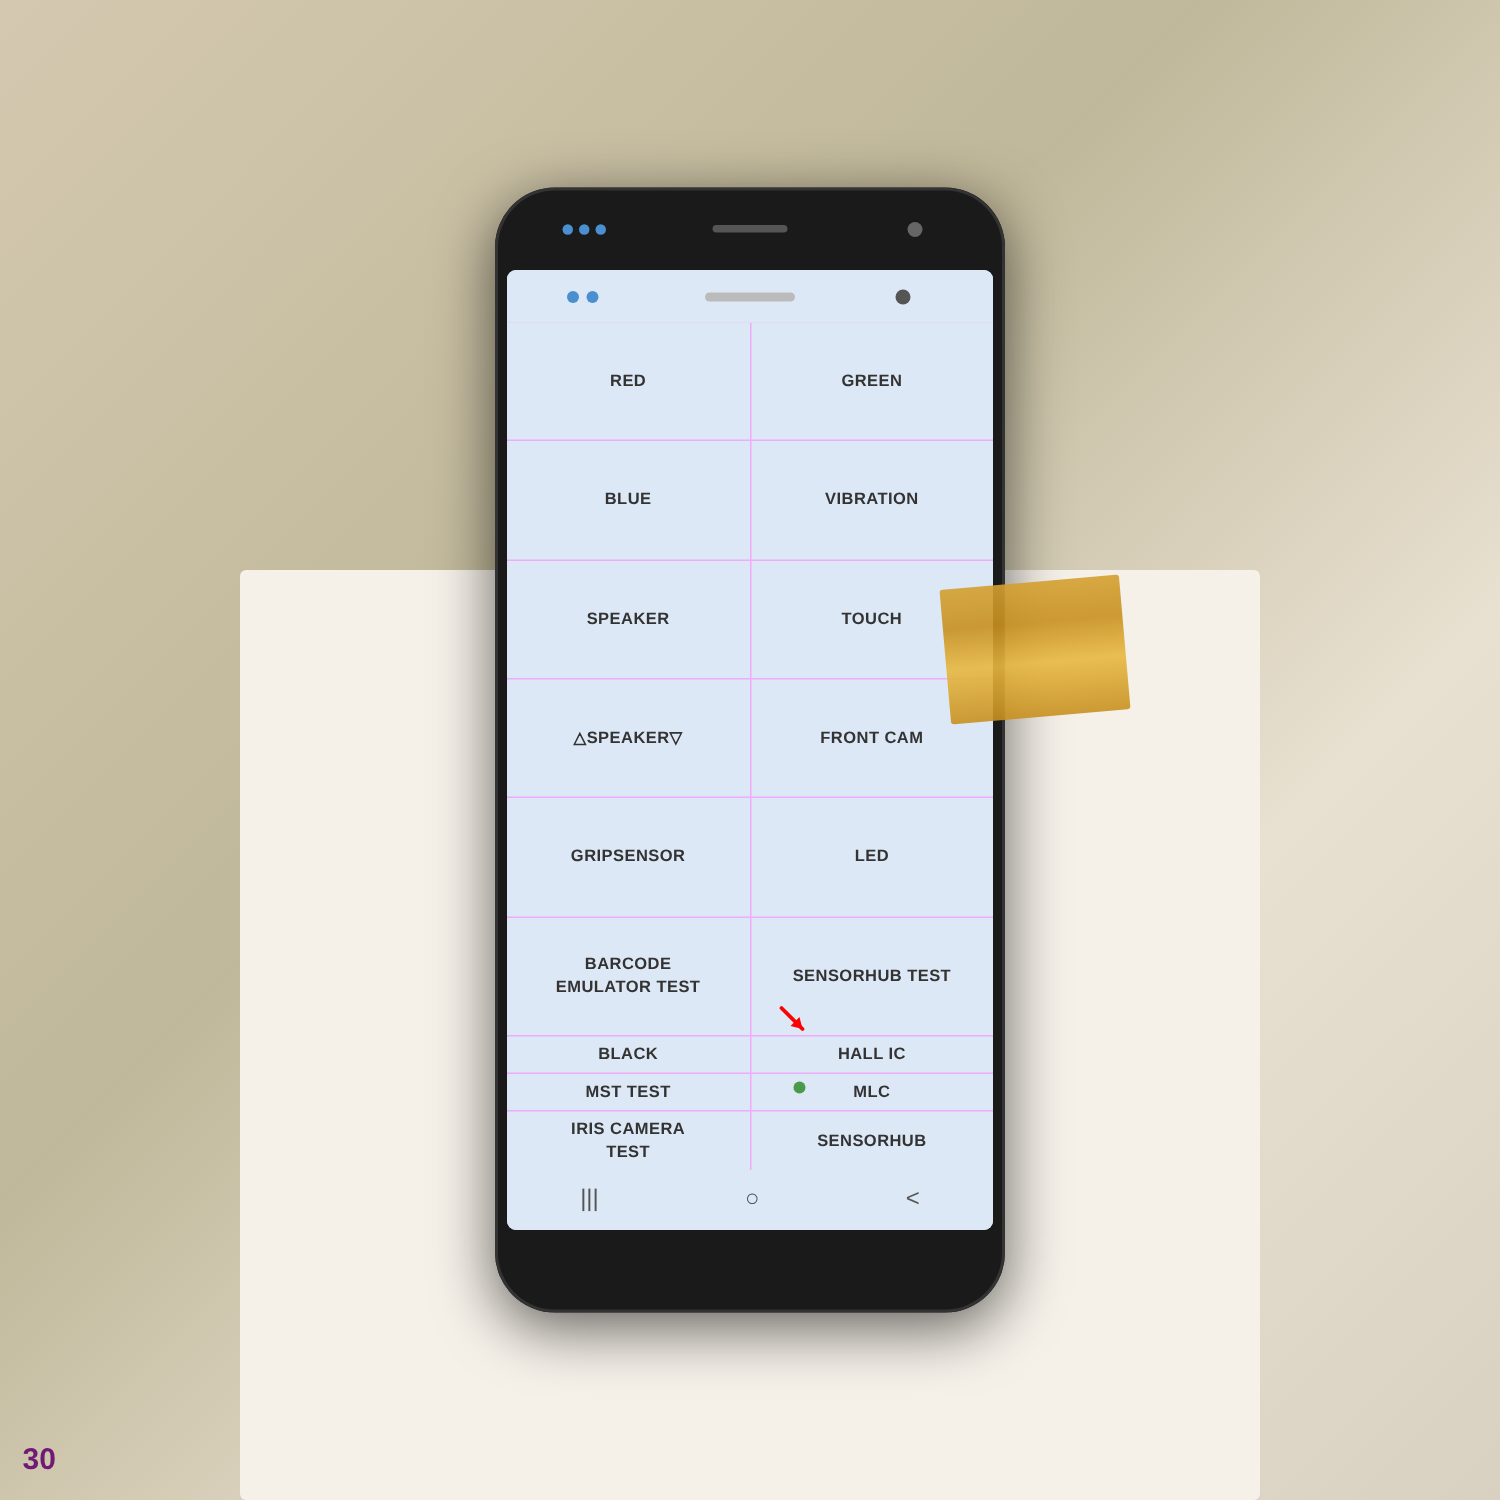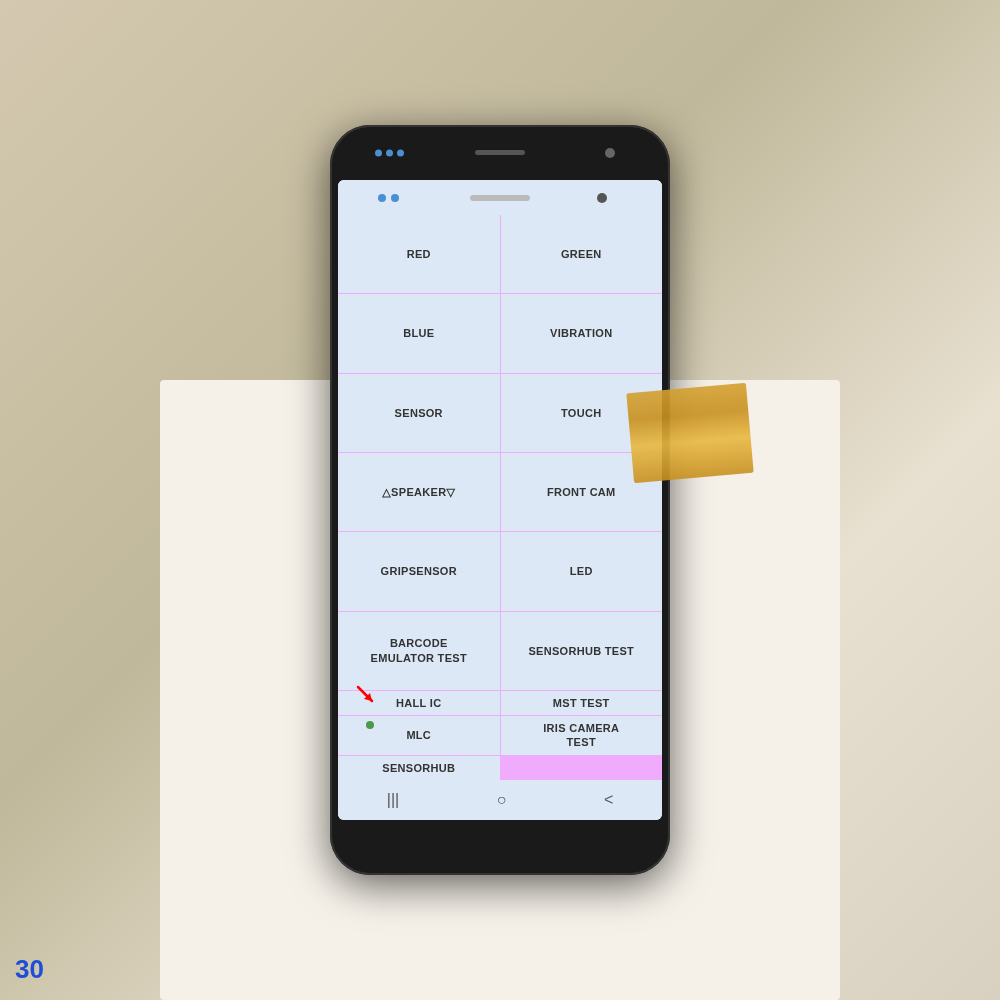--- a/index.html
+++ b/index.html
@@ -225,23 +225,23 @@
       transform: rotate(-5deg);
       opacity: 0.9;
       border-radius: 2px;
       z-index: 5;
     }
 
     .page-number {
       position: absolute;
       bottom: 15px;
       left: 15px;
-      font-size: 26px;
+      font-size: 20px;
       font-weight: bold;
-      color: #1d4ed8;
+      color: #701a75;
       z-index: 20;
     }
 
     .arrow-svg {
       position: absolute;
       left: 18px;
       bottom: 48px;
     }
   </style>
 </head>
@@ -274,31 +274,32 @@
       </div>
 
       <div class="grid-container">
 
         <div class="grid-cell">RED</div>
         <div class="grid-cell">GREEN</div>
         <div class="grid-cell">BLUE</div>
 
         <div class="grid-cell">VIBRATION</div>
 
-        <div class="grid-cell">SENSOR</div>
+        <div class="grid-cell">SPEAKER</div>
         <div class="grid-cell">TOUCH</div>
         <div class="grid-cell">△SPEAKER▽</div>
 
         <div class="grid-cell">FRONT CAM</div>
         <div class="grid-cell">GRIPSENSOR</div>
 
         <div class="grid-cell">LED</div>
         <div class="grid-cell">BARCODE<br>EMULATOR TEST</div>
         <div class="grid-cell">SENSORHUB TEST</div>
 
+        <div class="grid-cell">BLACK</div>
         <div class="grid-cell">HALL IC</div>
         <div class="grid-cell">MST TEST</div>
 
         <div class="grid-cell" style="position:relative;">
           MLC
           <svg class="arrow-svg" width="22" height="22" viewBox="0 0 22 22">
             <line x1="2" y1="2" x2="16" y2="16" stroke="red" stroke-width="2.5" stroke-linecap="round"></line>
             <polygon points="16,16 8,14 14,8" fill="red"></polygon>
           </svg>
           <div class="green-dot"></div>

